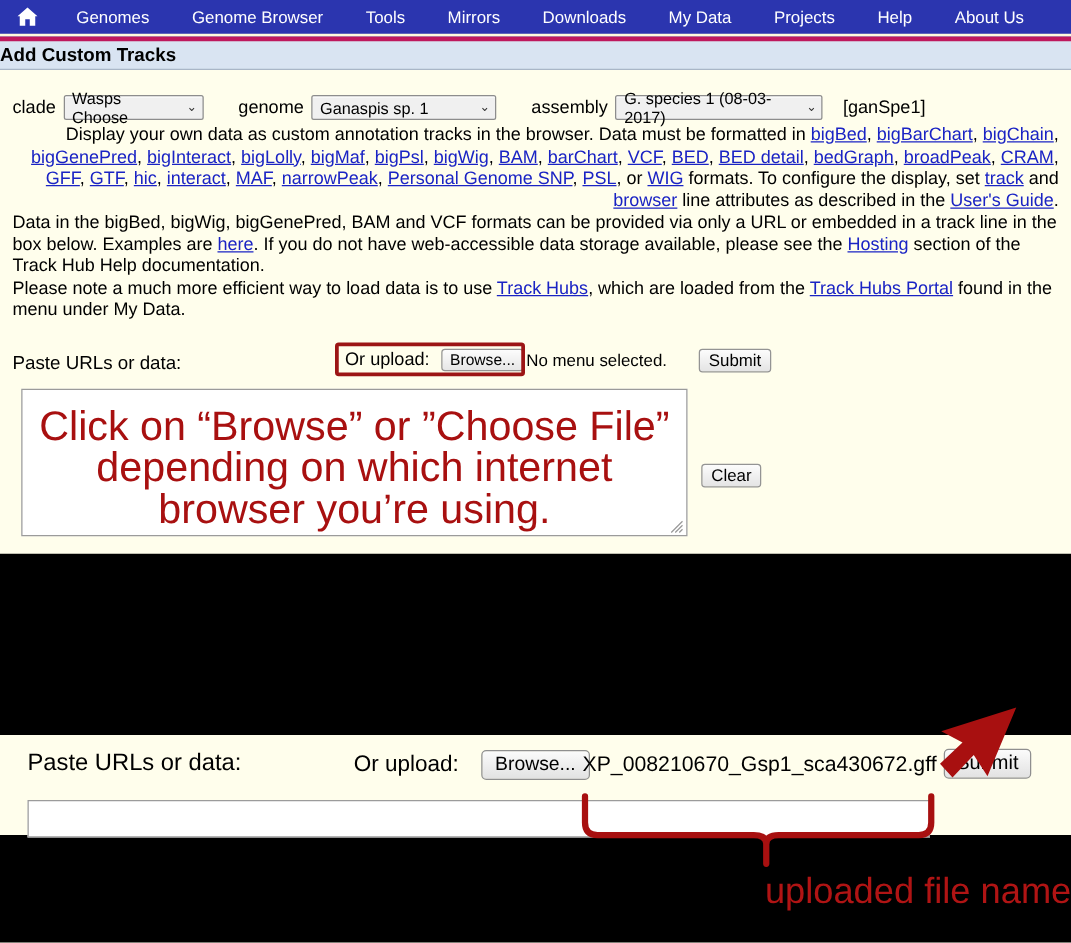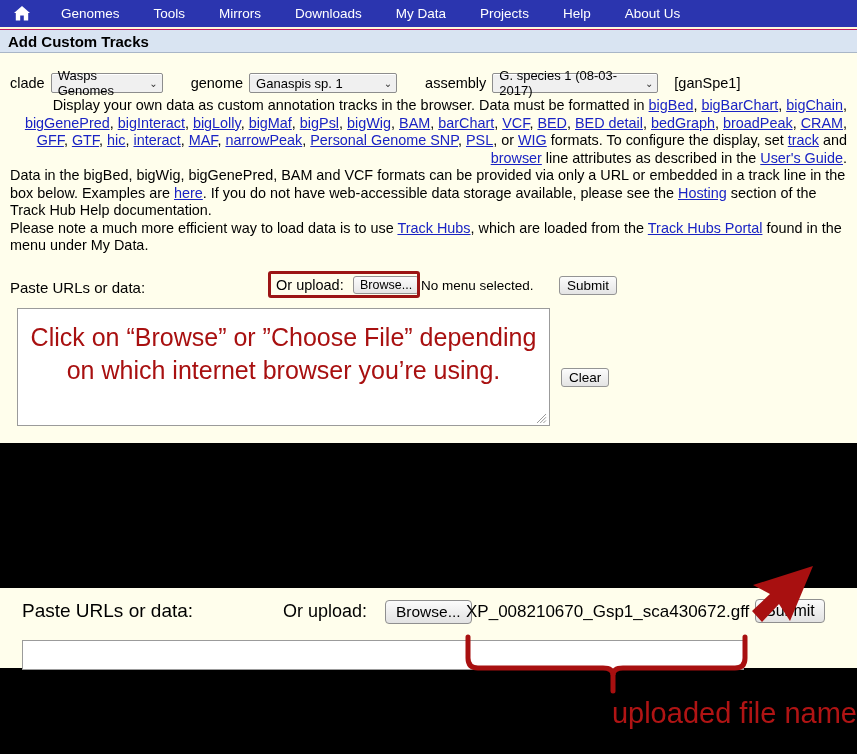--- a/index.html
+++ b/index.html
@@ -38,25 +38,24 @@
     font-size:13.5px;
     padding:0 17px;
     line-height:27px;
     white-space:nowrap;
     cursor:pointer;
   }
 
   
   .titlebar{
     background:#d9e4f2;
-    border-top:1px solid #be185d;
+    border-top:4px solid #be185d;
     border-bottom:1px solid #a9b6c7;
     height:22px;
     display:flex;align-items:center;
-    padding-left:8px;
     font-weight:bold;
     font-size:15px;
   }
 
   
   .content{
     padding:0 10px;
     background:#fffeec;
   }
 
@@ -153,21 +152,21 @@
   .bigbox{
     position:absolute;left:7px;top:0;
     width:533px;height:118px;
     background:#ffffff;
     border:1px solid #9b9b9b;
     box-sizing:border-box;
     overflow:hidden;
   }
   .annot-red{
     color:#a81010;
-    font-size:25px;
+    font-size:33px;
     line-height:33px;
     text-align:center;
     padding-top:12px;
     font-family:"Liberation Sans", sans-serif;
   }
   .resize-grip{
     position:absolute;right:2px;bottom:1px;
     width:11px;height:11px;
   }
   .clear-btn{
@@ -247,37 +246,38 @@
 
 <div id="top-panel">
 
   <div class="navbar">
     <div class="nav-home">
       <svg class="home-ico" width="18" height="17" viewBox="0 0 18 17" aria-hidden="true">
         <path d="M9 1 L17 8 L15.2 8 L15.2 15.5 L10.8 15.5 L10.8 10.4 L7.2 10.4 L7.2 15.5 L2.8 15.5 L2.8 8 L1 8 Z" fill="#ffffff"></path>
       </svg>
     </div>
     <div class="nav-item">Genomes</div>
+    <div class="nav-item">Genome Browser</div>
     <div class="nav-item">Tools</div>
     <div class="nav-item">Mirrors</div>
     <div class="nav-item">Downloads</div>
     <div class="nav-item">My Data</div>
     <div class="nav-item">Projects</div>
     <div class="nav-item">Help</div>
     <div class="nav-item">About Us</div>
   </div>
 
   <div class="titlebar">Add Custom Tracks</div>
 
   <div class="content">
 
     <div class="selector-row">
       <span class="sel-label">clade</span>
       <span class="dropdown" id="clade-select">
-        <span>Wasps Genomes</span>
+        <span>Wasps Choose</span>
         <span class="cv">⌄</span>
       </span>
       <span class="sel-gap"></span>
       <span class="sel-label">genome</span>
       <span class="dropdown" id="genome-select">
         <span>Ganaspis sp. 1</span>
         <span class="cv">⌄</span>
       </span>
       <span class="sel-gap"></span>
       <span class="sel-label">assembly</span>

